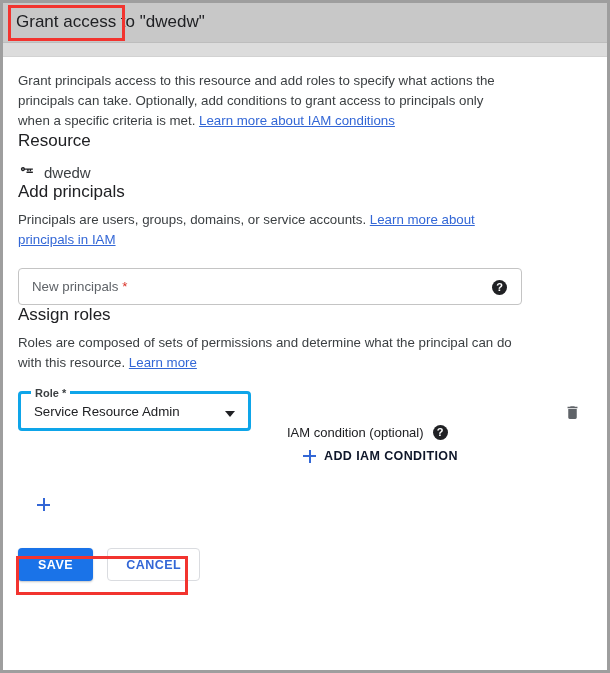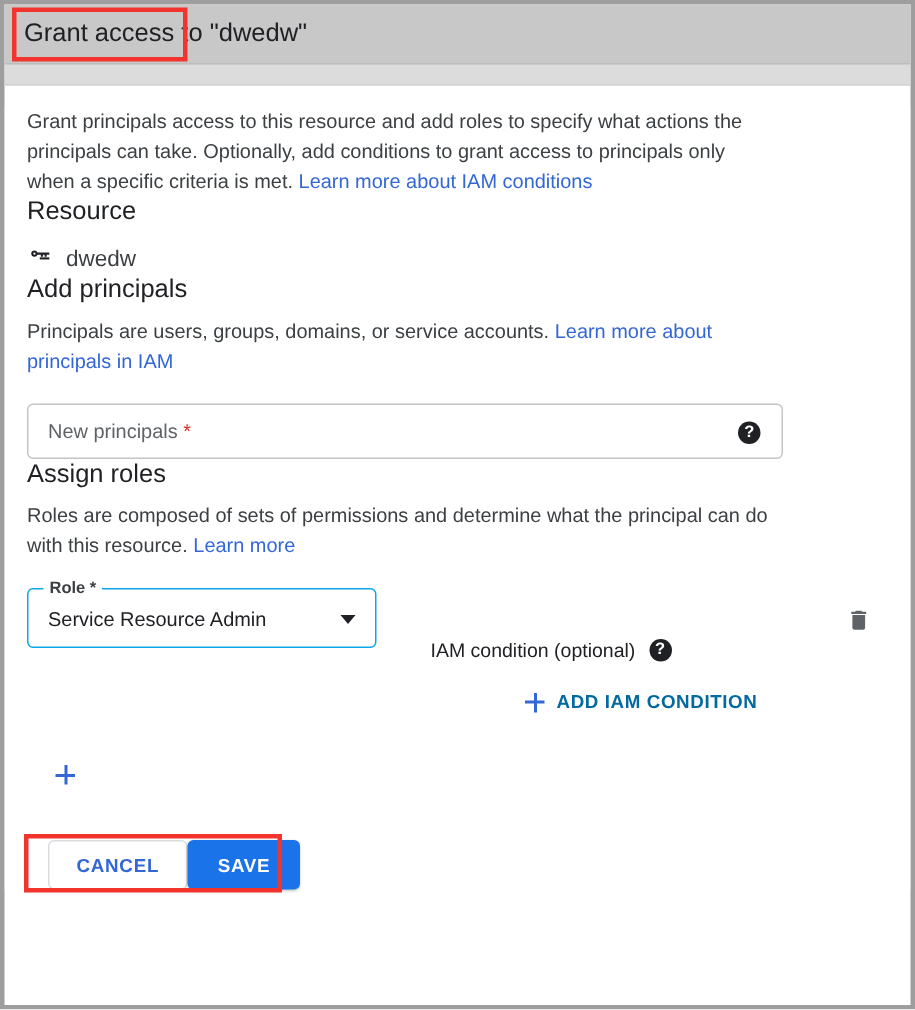--- a/index.html
+++ b/index.html
@@ -47,20 +47,21 @@
   .intro {
     margin-top: 14px;
     font-size: 13.3px;
     line-height: 20px;
     color: #3c4043;
     max-width: 500px;
   }
 
   a.link {
     color: #3367d6;
+    text-decoration: underline;
     cursor: pointer;
   }
 
   h2.section {
     font-size: 17px;
     font-weight: normal;
     color: #202124;
     margin: 0;
   }
   .sec-resource { margin-top: 24px; }
@@ -124,21 +125,21 @@
   
   .role-row {
     display: flex;
     margin-top: 18px;
   }
   .role-col { width: 233px; }
 
   .select {
     position: relative;
     height: 40px;
-    border: 1px solid #0ea5e9;
+    border: 3px solid #0ea5e9;
     border-radius: 4px;
     background: #fff;
     display: flex;
     align-items: center;
   }
   .select .sel-label {
     position: absolute;
     top: -7px; left: 10px;
     background: #fff;
     padding: 0 4px;
@@ -178,28 +179,27 @@
     align-items: center;
     font-size: 13px;
     color: #202124;
     margin-top: 28px;
   }
   .cond-label .help-icon { margin-left: 9px; }
 
   .add-cond {
     display: flex;
     align-items: center;
-    margin-top: 20px;
+    margin-top: 9px;
     margin-left: 16px;
-    color: #0369a1;
+    color: #0f172a;
     font-size: 12.5px;
     font-weight: bold;
     letter-spacing: .4px;
     cursor: pointer;
-    justify-content: center;
   }
   .plus {
     position: relative;
     width: 13px; height: 13px;
     margin-right: 8px;
   }
   .plus::before, .plus::after {
     content: "";
     position: absolute;
     background: #3367d6;
@@ -350,22 +350,22 @@
 
     </div>
 
     
     <div class="add-role-wrap">
       <span class="plus"></span>
     </div>
 
     
     <div class="footer">
+      <div class="btn btn-save">SAVE</div>
       <div class="btn btn-cancel">CANCEL</div>
-      <div class="btn btn-save">SAVE</div>
     </div>
 
   </div>
 
   <div class="annot" id="annot-title"></div>
   <div class="annot" id="annot-addrole"></div>
 
 </div>
 
 </body></html>

